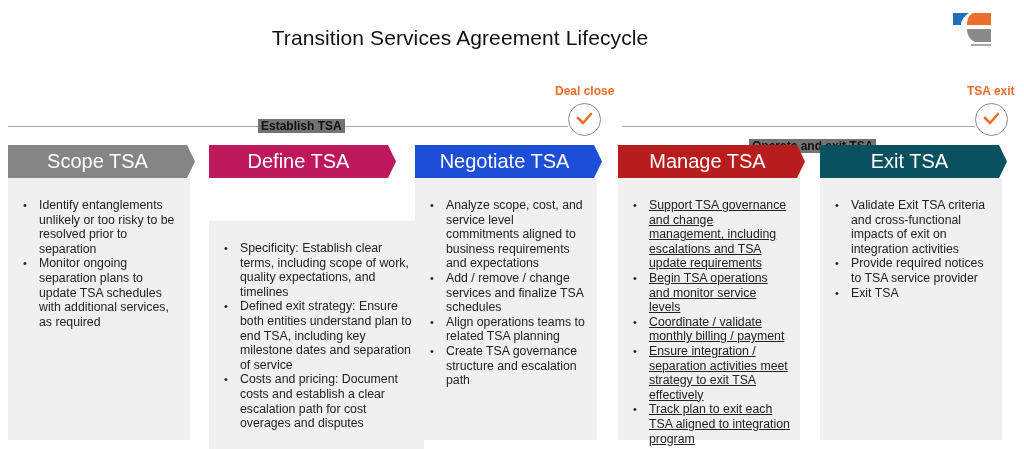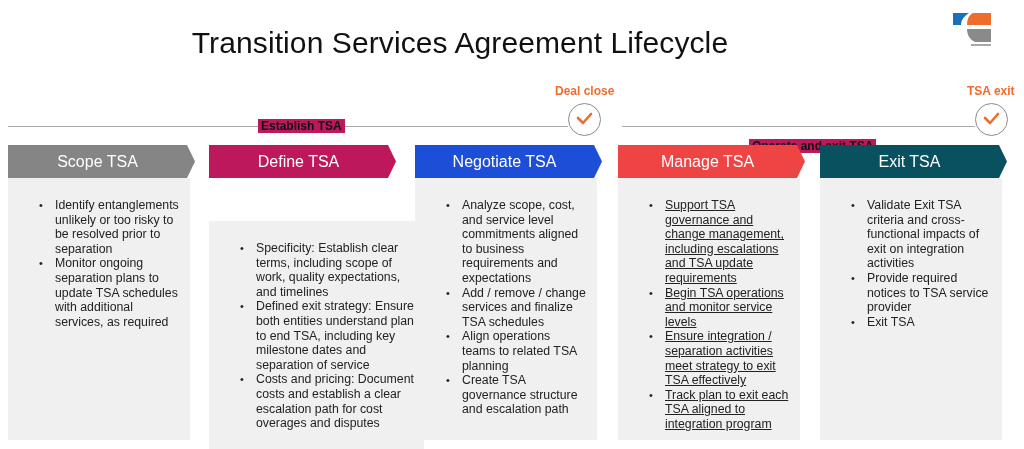--- a/index.html
+++ b/index.html
@@ -2,45 +2,45 @@
 <html><head>
 <meta charset="utf-8">
 <style>
   html, body { margin:0; padding:0; }
   body {
     width:1024px; height:449px; background:#ffffff; position:relative; overflow:hidden;
     font-family:"Liberation Sans", sans-serif; color:#222;
   }
   .title {
     position:absolute; left:0; width:920px; top:26px; text-align:center;
-    font-size:30px; color:#111; letter-spacing:0.1px;
+    font-size:21px; color:#111; letter-spacing:0.1px;
   }
   .logo { position:absolute; left:953px; top:9px; width:44px; height:42px; }
   .milestone-label {
     position:absolute; font-size:12px; font-weight:bold; color:#ee6c2c;
   }
   .milestone-circle {
     position:absolute; width:33px; height:33px; border:1.5px solid #8a8a8a;
     border-radius:50%; background:#fff; box-sizing:border-box;
   }
   .milestone-circle svg { position:absolute; left:7px; top:8px; }
   .phase-line { position:absolute; height:1px; background:#a9a9a9; top:126px; }
   .phase-label {
     position:absolute; top:119px; font-size:12px; font-weight:bold; color:#111;
-    background:#be185d; padding:0 3px;
+    background:#737373; padding:0 3px;
   }
   .chev {
-    position:absolute; top:145px; height:33px; color:#fff; font-size:16px;
+    position:absolute; top:145px; height:33px; color:#fff; font-size:20px;
     display:flex; align-items:center; justify-content:center;
     clip-path: polygon(0 0, calc(100% - 8px) 0, 100% 50%, calc(100% - 8px) 100%, 0 100%);
     padding-right:8px; box-sizing:border-box;
   }
   .card {
     position:absolute; top:178px; height:262px; background:#f0f0f0; box-sizing:border-box;
-    padding:20px 10px 0 24px;
+    padding:20px 10px 0 8px;
   }
   .card ul { margin:0; padding:0; list-style:none; }
   .card li {
     position:relative; padding-left:23px; font-size:12.3px; line-height:14.6px; color:#222;
   }
   .card li::before {
     content:"•"; position:absolute; left:7px; top:0; font-size:11px;
   }
 </style>
 </head>
@@ -72,21 +72,21 @@
 </div>
 
 <div class="phase-line" style="left:8px; width:560px;"></div>
 <div class="phase-label" style="left:258px;">Establish TSA</div>
 <div class="phase-line" style="left:622px; width:353px;"></div>
 <div class="phase-label" style="left:749px;margin-top:20px;">Operate and exit TSA</div>
 
 <div class="chev" style="left:8px; width:187px; background:#858585;">Scope TSA</div>
 <div class="chev" style="left:209px; width:187px; background:#be185d;">Define TSA</div>
 <div class="chev" style="left:415px; width:187px; background:#1d4ed8;">Negotiate TSA</div>
-<div class="chev" style="left:618px; width:187px; background:#ef4444;">Manage TSA</div>
+<div class="chev" style="left:618px; width:187px; background:#b91c1c;">Manage TSA</div>
 <div class="chev" style="left:820px; width:187px; background:#0a5160;">Exit TSA</div>
 
 <div class="card" style="left:8px; width:182px;">
   <ul>
     <li>Identify entanglements unlikely or too risky to be resolved prior to separation</li>
     <li>Monitor ongoing separation plans to update TSA schedules with additional services, as required</li>
   </ul>
 </div>
 
 <div class="card" style="left:209px; width:215px;margin-top:43px;">
@@ -103,20 +103,21 @@
     <li>Add / remove / change services and finalize TSA schedules</li>
     <li>Align operations teams to related TSA planning</li>
     <li>Create TSA governance structure and escalation path</li>
   </ul>
 </div>
 
 <div class="card" style="left:618px; width:182px;text-decoration:underline;">
   <ul>
     <li>Support TSA governance and change management, including escalations and TSA update requirements</li>
     <li>Begin TSA operations and monitor service levels</li>
+    <li>Coordinate / validate monthly billing / payment</li>
     <li>Ensure integration / separation activities meet strategy to exit TSA effectively</li>
     <li>Track plan to exit each TSA aligned to integration program</li>
   </ul>
 </div>
 
 <div class="card" style="left:820px; width:182px;">
   <ul>
     <li>Validate Exit TSA criteria and cross-functional impacts of exit on integration activities</li>
     <li>Provide required notices to TSA service provider</li>
     <li>Exit TSA</li>

